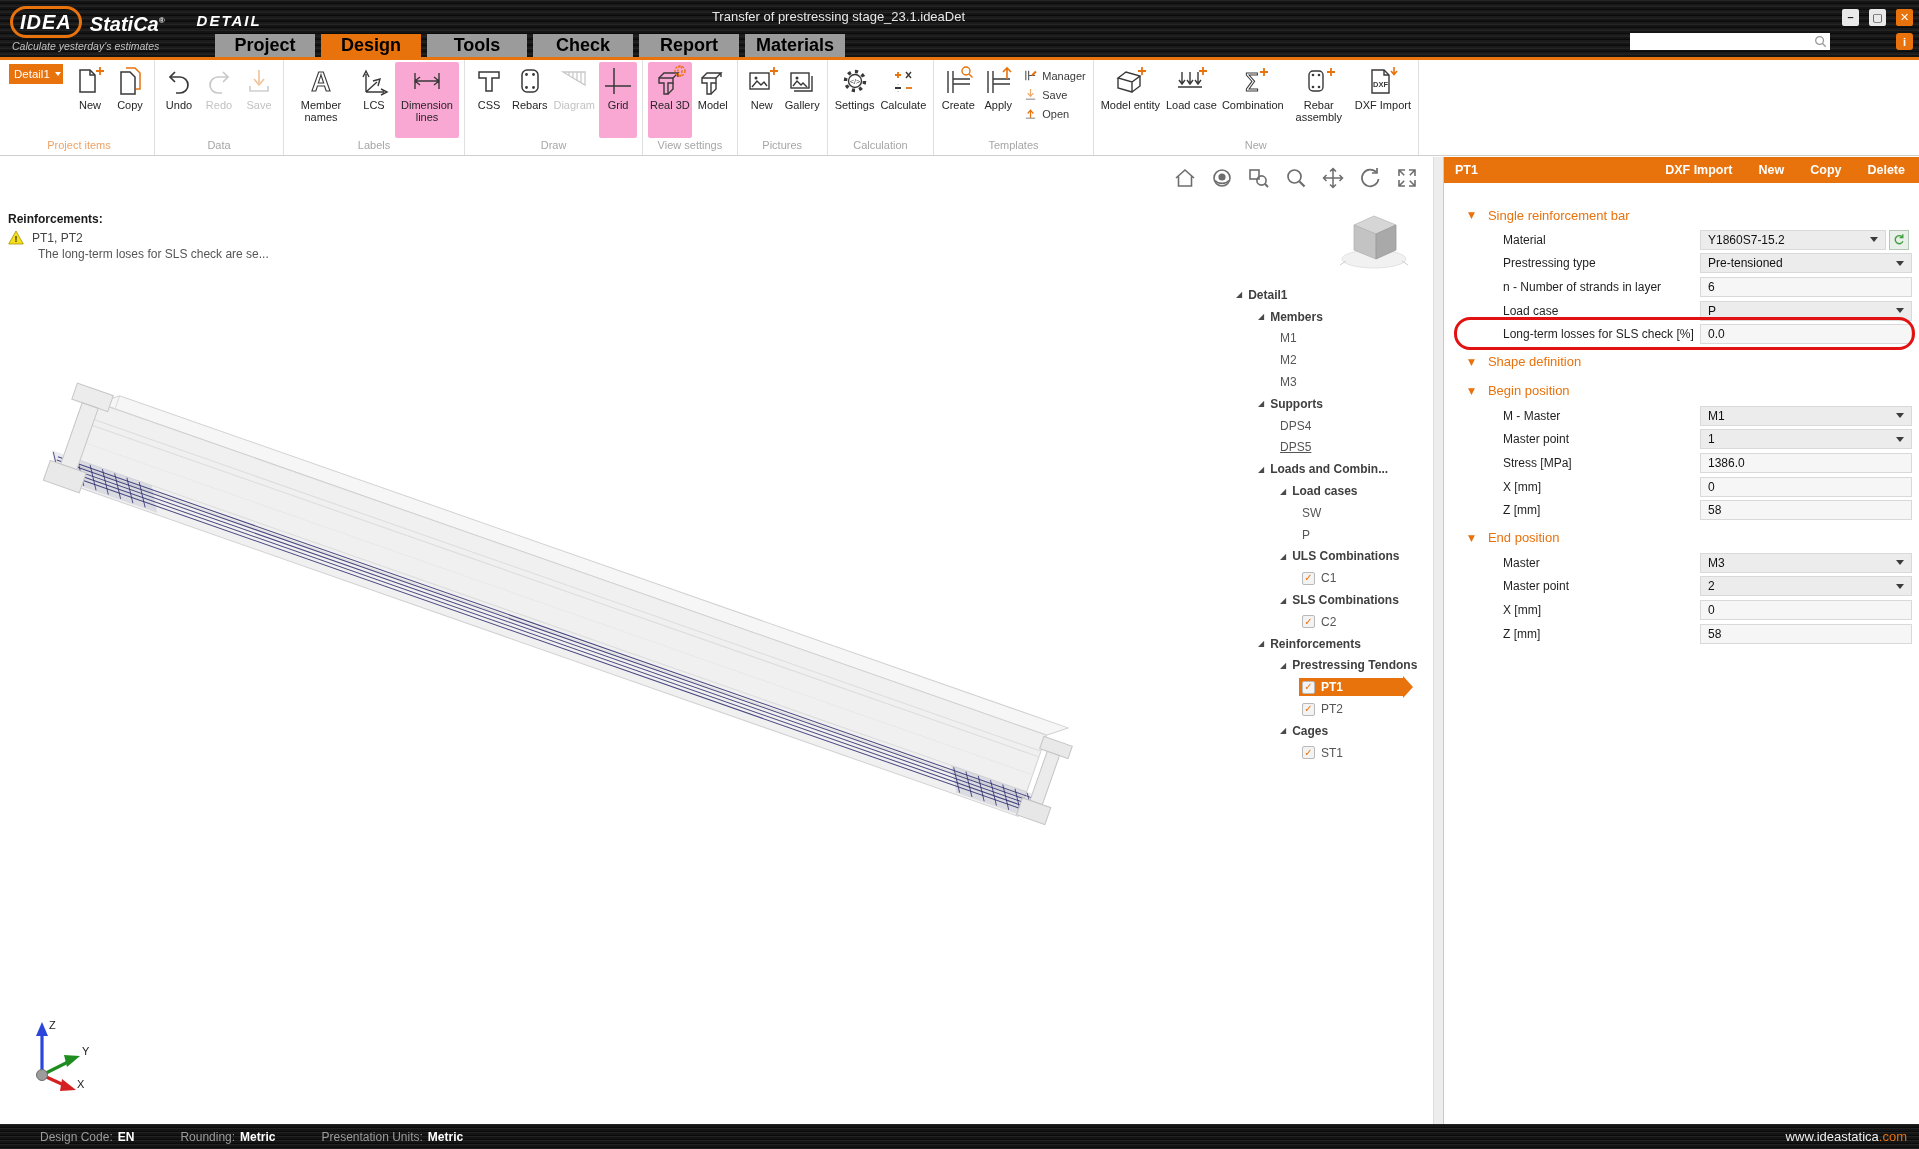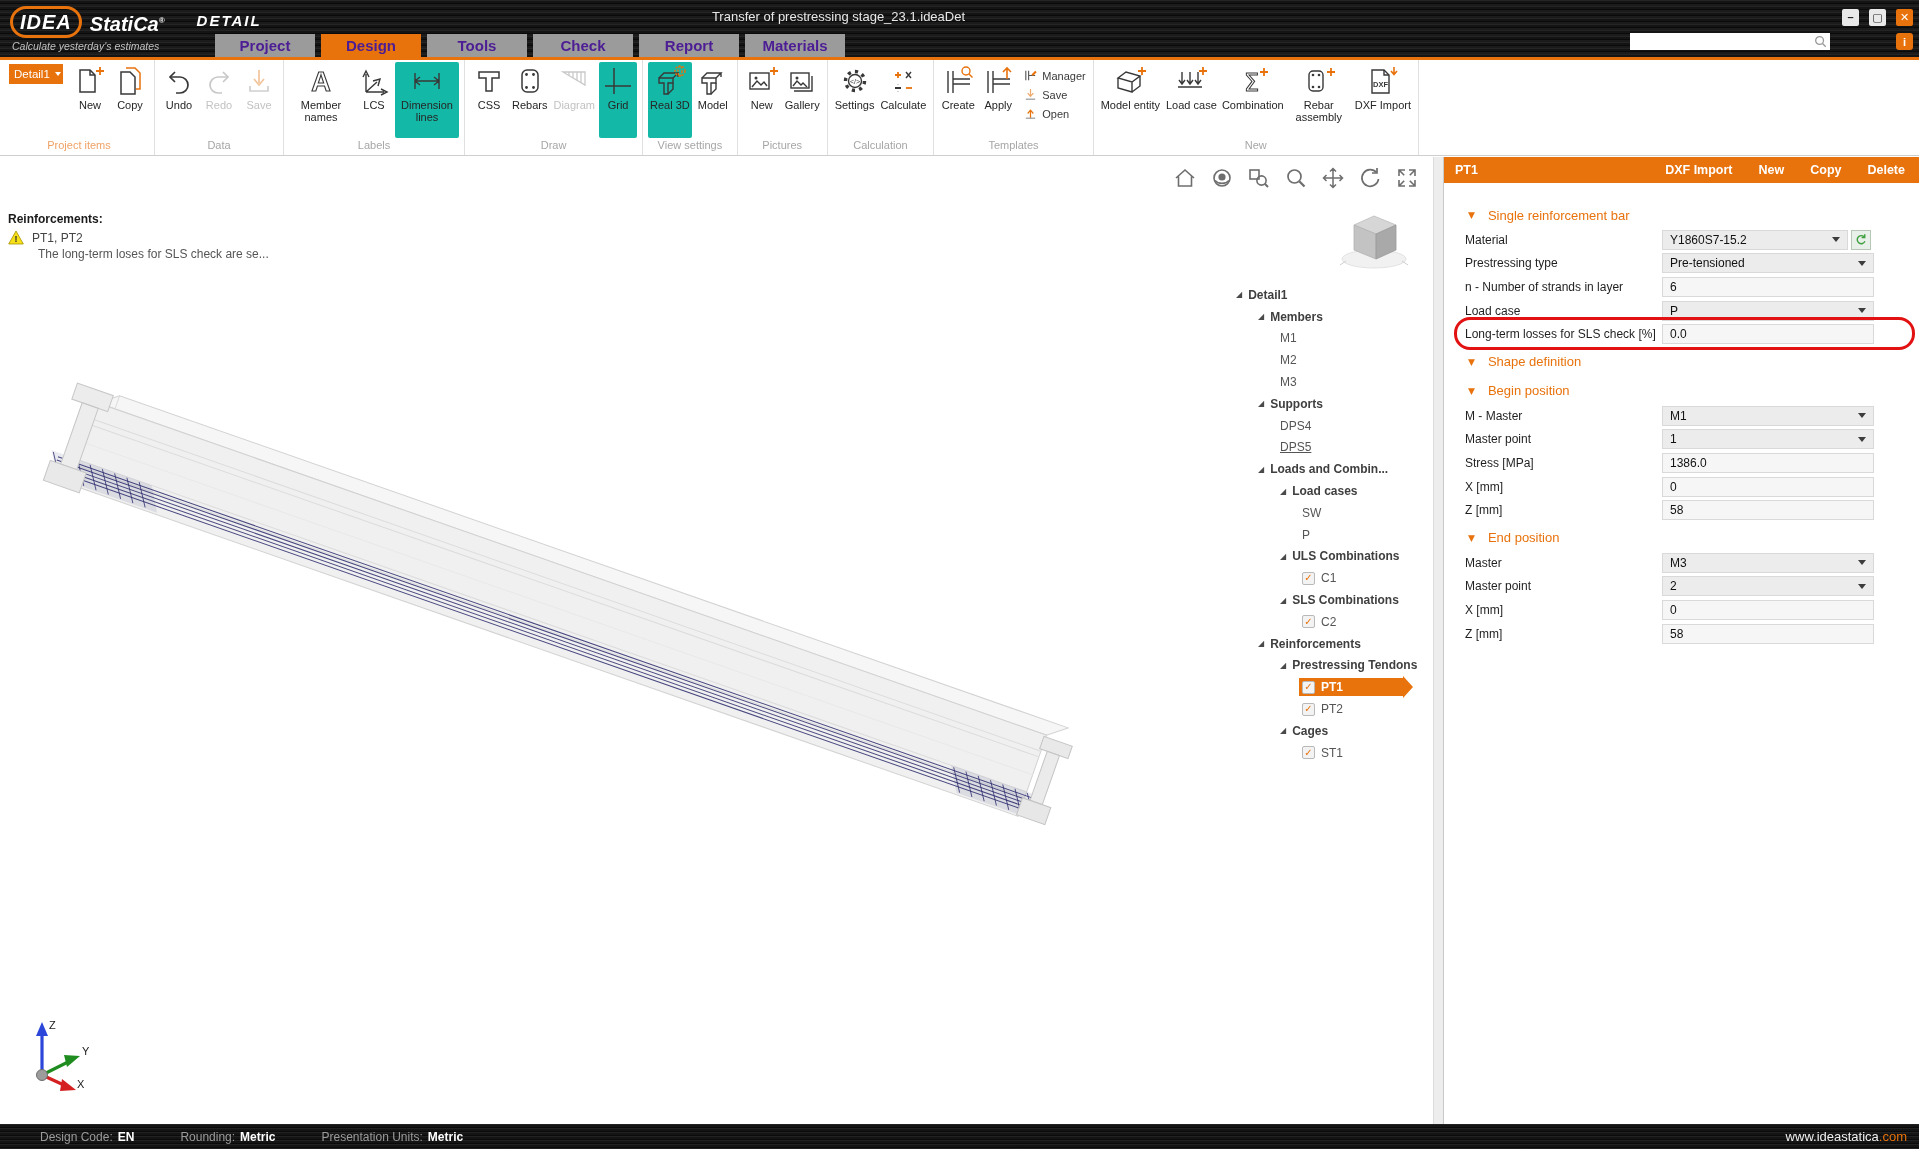--- a/index.html
+++ b/index.html
@@ -19,32 +19,32 @@
   .logo-module{color:#fff;font-style:italic;font-weight:bold;font-size:15px;letter-spacing:2px;line-height:30px;margin-left:24px}
   .tagline{position:absolute;left:12px;top:40px;color:#c2c2c2;font-style:italic;font-size:10.5px}
   .doc-title{position:absolute;left:0;top:9px;width:1677px;text-align:center;color:#e8e8e8;font-size:13px;pointer-events:none}
   .win-buttons{position:absolute;top:9px;right:6px;display:flex;gap:10px}
   .win-btn{width:17px;height:17px;border-radius:2px;background:#e9e9e9;color:#1c1c1c;display:flex;align-items:center;justify-content:center;font-size:11px;font-weight:bold;line-height:1}
   .win-btn.close{background:#e8720c;color:#fff}
   .search-box{position:absolute;left:1630px;top:33px;width:200px;height:17px;background:#fff;display:flex;align-items:center;padding:0 3px 0 6px}
   .search-box input{border:none;outline:none;flex:1;font-size:11px;font-family:inherit;background:transparent}
   .info-btn{position:absolute;top:33px;right:6px;width:17px;height:17px;background:#e8720c;border-radius:3px;color:#fff;font-weight:bold;font-size:11px;display:flex;align-items:center;justify-content:center}
   .tabs{position:absolute;left:215px;top:34px;display:flex;gap:6px}
-  .tab{width:100px;height:23px;background:#9b9b9b;color:#4c1d95;font-weight:bold;font-size:15px;display:flex;align-items:center;justify-content:center;cursor:default}
+  .tab{width:100px;height:23px;background:#9b9b9b;color:#000000;font-weight:bold;font-size:18px;display:flex;align-items:center;justify-content:center;cursor:default}
   .tab.active{background:#e8720c}
 
   
   .ribbon{position:absolute;left:0;top:60px;width:1919px;height:96px;background:#fff;border-bottom:1px solid #cfcfcf;display:flex;padding-left:4px}
   .rgroup{display:flex;flex-direction:column;border-right:1px solid #e0e0e0;padding:2px 5px 0}
   .rgroup-content{flex:1;display:flex;align-items:flex-start;gap:2px}
   .rgroup-label{height:17px;text-align:center;font-size:11px;color:#a6a6a6;line-height:15px;white-space:nowrap}
   .rgroup-label.accent{color:#f0a265}
   .rbtn{max-width:64px;min-width:34px;height:76px;display:flex;flex-direction:column;align-items:center;padding:2px 2px 0;font-size:11px;line-height:1.1;color:#262626;text-align:center;border-radius:2px}
   .rbtn svg{flex:none;margin-bottom:1px}
-  .rbtn.pressed{background:#14b8a6}
+  .rbtn.pressed{background:#f9a8d4}
   .rbtn.disabled{color:#c2c2c2}
   .detail-select{width:54px;height:20px;background:#e8720c;color:#fff;font-size:11.5px;display:flex;align-items:center;gap:5px;padding:0 5px;margin:2px 6px 0 0;white-space:nowrap}
   .dcaret{width:0;height:0;border-left:3.5px solid transparent;border-right:3.5px solid transparent;border-top:4px solid #fff;margin-left:auto}
   .tmini{display:flex;flex-direction:column;gap:4px;padding:6px 2px 0 4px}
   .tmini-item{display:flex;align-items:center;gap:4px;font-size:11px;color:#3a3a3a;white-space:nowrap}
 
   
   .viewport{position:absolute;left:0;top:157px;width:1443px;height:967px;background:#fff;overflow:hidden}
   .vscroll{position:absolute;right:0;top:0;width:10px;height:100%;background:#ededed;border-left:1px solid #dcdcdc}
   .nonconf{position:absolute;left:8px;top:55px;font-size:12px;color:#444}
@@ -70,21 +70,21 @@
   
   .panel{position:absolute;left:1443px;top:157px;width:476px;height:967px;background:#fff;border-left:1px solid #c9c9c9}
   .panel-header{height:26px;background:#e8720c;display:flex;align-items:center;padding:0 14px 0 11px;color:#fff}
   .panel-title{font-weight:bold;font-size:12.5px}
   .panel-hbtns{margin-left:auto;display:flex;gap:26px}
   .phdr-btn{font-weight:bold;font-size:12.5px;color:#fff;cursor:default}
   .panel-body{padding-top:16px}
   .psec-header{height:26px;display:flex;align-items:center;padding-left:24px;margin-top:3px}
   .sec-tri{color:#e8720c;font-size:9px;margin-right:13px;font-family:"DejaVu Sans",sans-serif}
   .sec-title{color:#e8720c;font-weight:normal;font-size:13px}
-  .prow{height:23.6px;display:flex;align-items:center;padding-left:21px;position:relative}
+  .prow{height:23.6px;display:flex;align-items:center;padding-left:59px;position:relative}
   .plabel{width:197px;flex:none;font-size:12px;color:#1f1f1f}
   .pfield{width:212px;height:20px;background:#f6f6f6;border:1px solid #d9d9d9;display:flex;align-items:center;padding:0 7px;font-size:12px;color:#111}
   .pfield.pdropdown{background:#ececec}
   .pfield.short{width:186px}
   .pcaret{margin-left:auto;width:0;height:0;border-left:4px solid transparent;border-right:4px solid transparent;border-top:5px solid #3c3c3c}
   .refresh-btn{width:20px;height:20px;margin-left:3px;background:#e9efe9;border:1px solid #b6c7b6;display:flex;align-items:center;justify-content:center}
   .red-oval{position:absolute;left:10px;right:4px;top:-5px;bottom:-4px;border:3px solid #e31212;border-radius:16px;pointer-events:none}
 
   
   .statusbar{position:absolute;left:0;top:1124px;width:1919px;height:25px;

